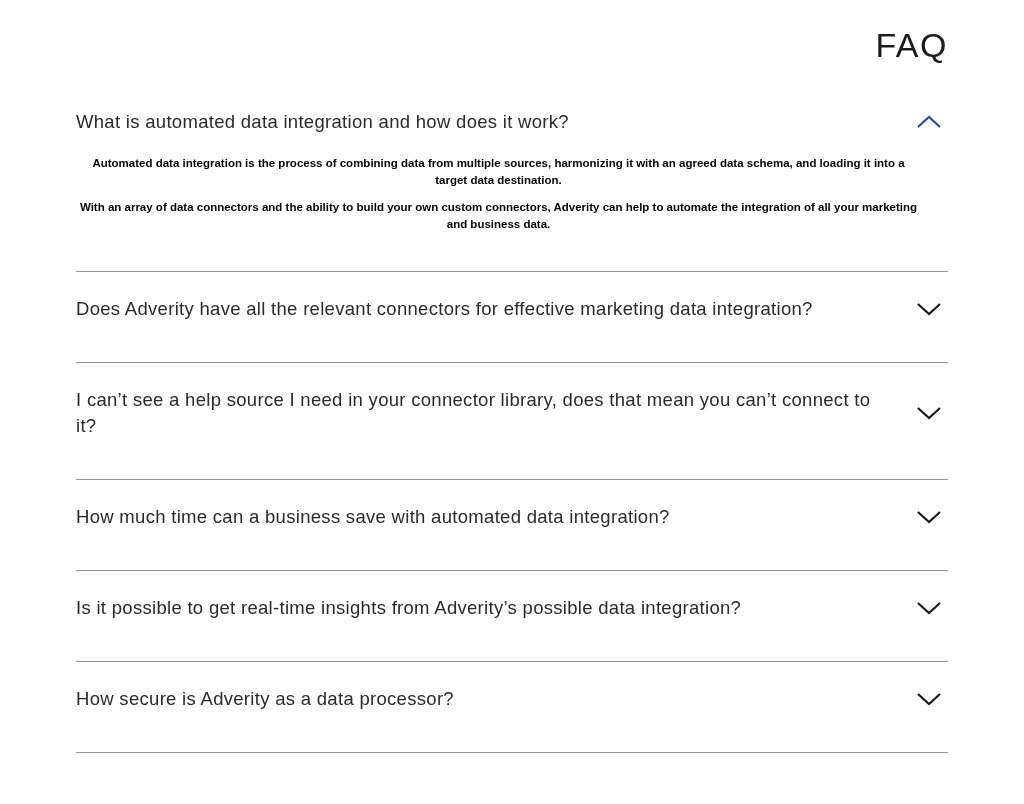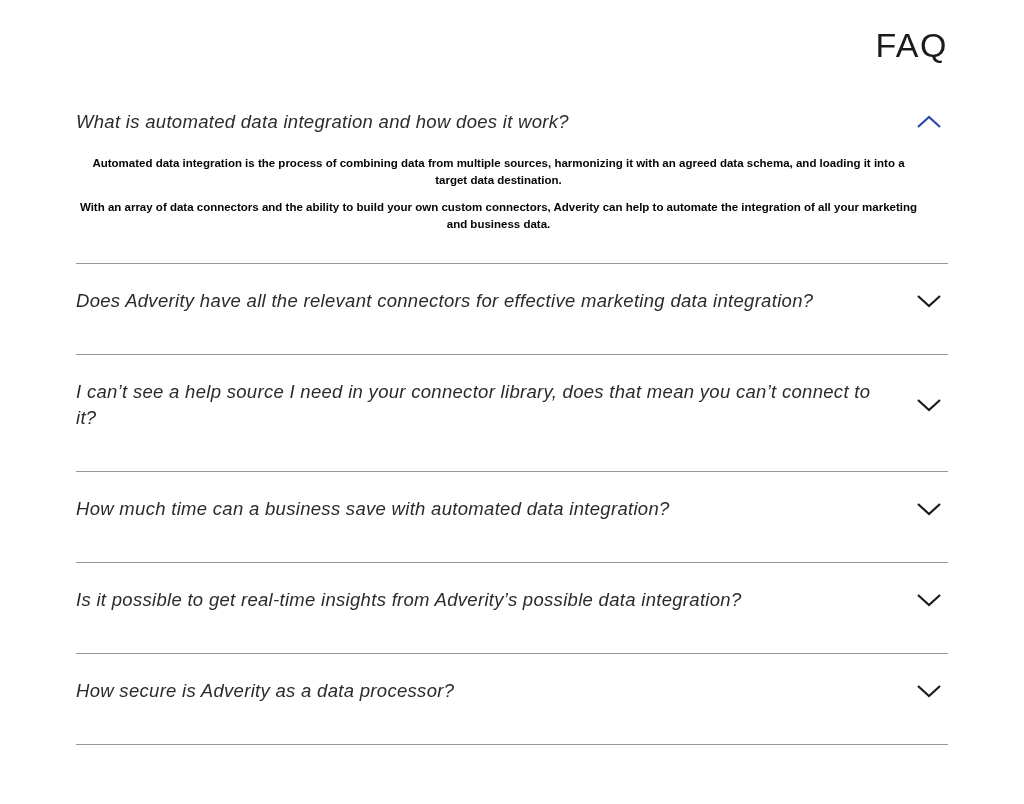--- a/index.html
+++ b/index.html
@@ -41,21 +41,20 @@
     padding: 24px 0 40px 0;
   }
   .q-text {
     font-size: 18.5px;
     font-weight: 400;
     letter-spacing: 0.3px;
     line-height: 26px;
     margin: 0;
     color: #2b2b2b;
     max-width: 800px;
-    font-style: italic;
   }
   .chev {
     flex: 0 0 auto;
     display: inline-flex;
     align-items: center;
     justify-content: center;
     width: 26px;
     height: 14px;
     margin-right: 6px;
   }
@@ -67,21 +66,21 @@
   }
   .answer p {
     font-size: 11.5px;
     font-weight: 600;
     letter-spacing: 0;
     line-height: 17px;
     margin: 0 0 10px 0;
     color: #050505;
     max-width: 845px;
   }
-  .answer p:last-child { margin-bottom: 0; }
+  .answer p:last-child { margin-bottom: 8px; }
   .page-bottom-space { height: 66px; }
 </style>
 </head>
 <body>
 
 <main class="wrap">
 
   <h1 class="page-title">FAQ</h1>
 
   <section>

